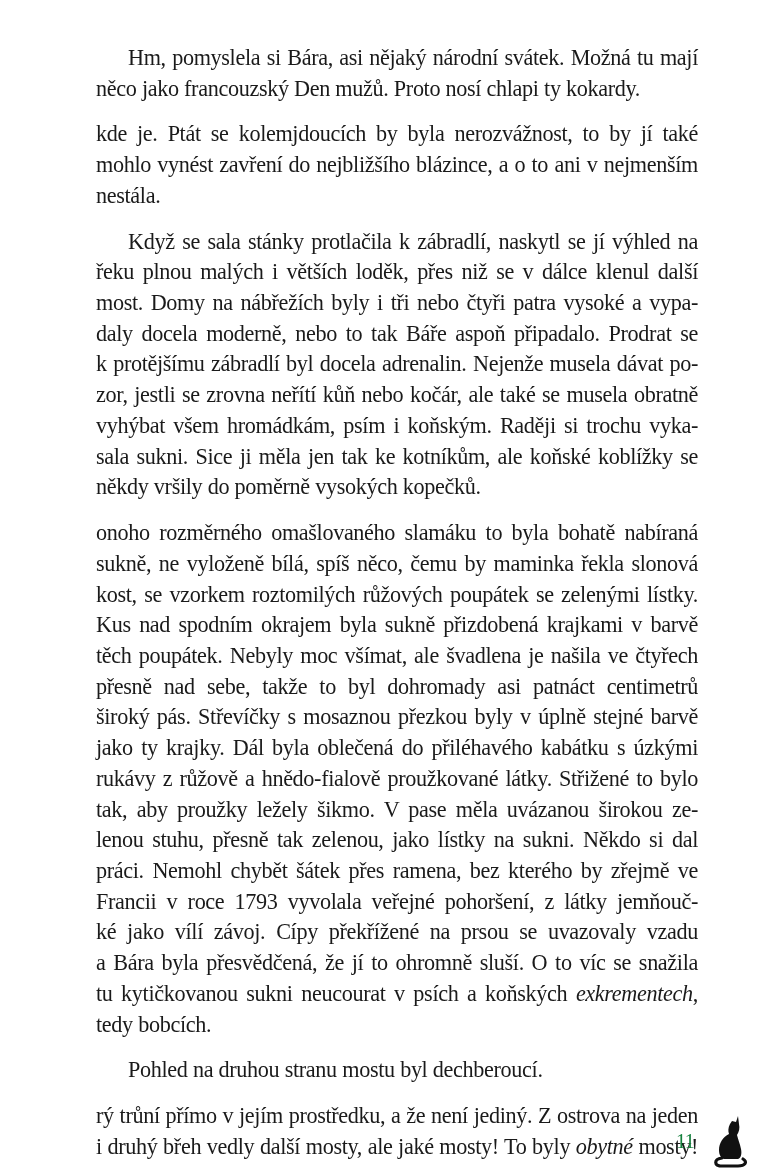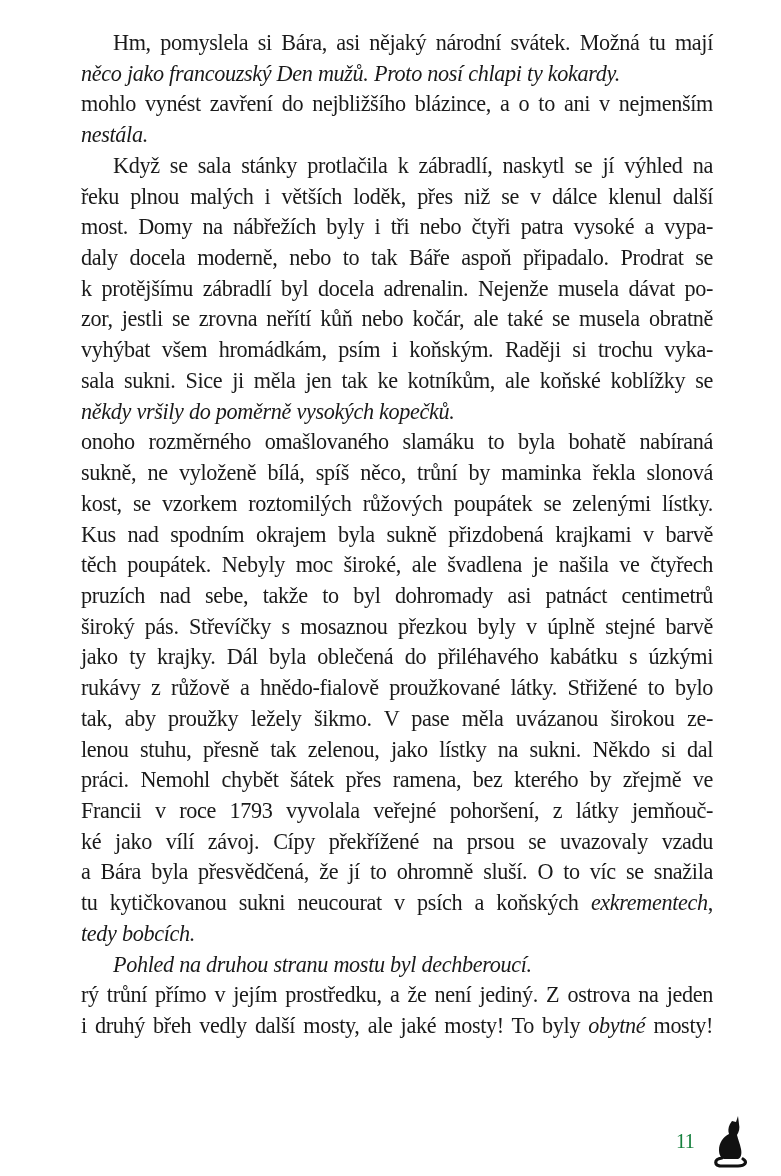--- a/index.html
+++ b/index.html
@@ -4,66 +4,67 @@
 <style>
   html, body { margin: 0; padding: 0; background: #ffffff; }
   body { width: 781px; height: 1176px; position: relative; overflow: hidden; }
   .page {
     position: absolute; left: 81px; top: 28px; width: 632px;
     font-family: "Liberation Serif", "DejaVu Serif", serif;
     font-size: 22.2px; line-height: 30.72px; color: #1a1a1a;
     letter-spacing: -0.35px; word-spacing: 0.2px;
     text-align: justify; hyphens: manual;
   }
-  .page p { margin: 0; text-indent: 32px; text-align: justify; text-align-last: left; }
+  .page p { margin: 15px; text-indent: 32px; text-align: justify; text-align-last: left; }
   .ln { display: block; text-align: justify; text-align-last: justify; white-space: nowrap; }
-  .ln.last { text-align-last: left; font-style: italic; }
+  .ln.last { text-align-last: left; }
   em { font-style: italic; }
   .footer { position: absolute; right: 0; top: 1122px; width: 781px; height: 54px; }
   .page-num {
     position: absolute; left: 676px; top: 8px;
     font-family: "Liberation Serif", "DejaVu Serif", serif;
     font-size: 20px; color: #15803d; letter-spacing: -0.5px;
   }
   .cat { position: absolute; left: 708px; top: -8px; width: 42px; height: 54px; }
 </style>
 </head>
 <body>
 
 <div class="page">
 
   <p>
     <span class="ln">Hm, pomyslela si Bára, asi nějaký národní svátek. Možná tu mají</span>
     <span class="ln last" style="text-indent:0">něco jako francouzský Den mužů. Proto nosí chlapi ty kokardy.</span>
   </p>
 
   <p>
+    <span class="ln" style="text-indent:0">kde je. Ptát se kolemjdoucích by byla nerozvážnost, to by jí také</span>
     <span class="ln" style="text-indent:0">mohlo vynést zavření do nejbližšího blázince, a o to ani v nejmenším</span>
     <span class="ln last" style="text-indent:0">nestála.</span>
   </p>
 
   <p>
     <span class="ln">Když se sala stánky protlačila k zábradlí, naskytl se jí výhled na</span>
     <span class="ln" style="text-indent:0">řeku plnou malých i větších loděk, přes niž se v dálce klenul další</span>
     <span class="ln" style="text-indent:0">most. Domy na nábřežích byly i tři nebo čtyři patra vysoké a vypa-</span>
     <span class="ln" style="text-indent:0">daly docela moderně, nebo to tak Báře aspoň připadalo. Prodrat se</span>
     <span class="ln" style="text-indent:0">k protějšímu zábradlí byl docela adrenalin. Nejenže musela dávat po-</span>
     <span class="ln" style="text-indent:0">zor, jestli se zrovna neřítí kůň nebo kočár, ale také se musela obratně</span>
     <span class="ln" style="text-indent:0">vyhýbat všem hromádkám, psím i koňským. Raději si trochu vyka-</span>
     <span class="ln" style="text-indent:0">sala sukni. Sice ji měla jen tak ke kotníkům, ale koňské koblížky se</span>
     <span class="ln last" style="text-indent:0">někdy vršily do poměrně vysokých kopečků.</span>
   </p>
 
   <p>
     <span class="ln" style="text-indent:0">onoho rozměrného omašlovaného slamáku to byla bohatě nabíraná</span>
-    <span class="ln" style="text-indent:0">sukně, ne vyloženě bílá, spíš něco, trůní by maminka řekla slonová</span>
+    <span class="ln" style="text-indent:0">sukně, ne vyloženě bílá, spíš něco, čemu by maminka řekla slonová</span>
     <span class="ln" style="text-indent:0">kost, se vzorkem roztomilých růžových poupátek se zelenými lístky.</span>
     <span class="ln" style="text-indent:0">Kus nad spodním okrajem byla sukně přizdobená krajkami v barvě</span>
-    <span class="ln" style="text-indent:0">těch poupátek. Nebyly moc široké, ale švadlena je našila ve čtyřech</span>
-    <span class="ln" style="text-indent:0">pruzích nad sebe, takže to byl dohromady asi patnáct centimetrů</span>
+    <span class="ln" style="text-indent:0">těch poupátek. Nebyly moc všímat, ale švadlena je našila ve čtyřech</span>
+    <span class="ln" style="text-indent:0">přesně nad sebe, takže to byl dohromady asi patnáct centimetrů</span>
     <span class="ln" style="text-indent:0">široký pás. Střevíčky s mosaznou přezkou byly v úplně stejné barvě</span>
     <span class="ln" style="text-indent:0">jako ty krajky. Dál byla oblečená do přiléhavého kabátku s úzkými</span>
     <span class="ln" style="text-indent:0">rukávy z růžově a hnědo-fialově proužkované látky. Střižené to bylo</span>
     <span class="ln" style="text-indent:0">tak, aby proužky ležely šikmo. V pase měla uvázanou širokou ze-</span>
     <span class="ln" style="text-indent:0">lenou stuhu, přesně tak zelenou, jako lístky na sukni. Někdo si dal</span>
     <span class="ln" style="text-indent:0">práci. Nemohl chybět šátek přes ramena, bez kterého by zřejmě ve</span>
     <span class="ln" style="text-indent:0">Francii v roce 1793 vyvolala veřejné pohoršení, z látky jemňouč-</span>
     <span class="ln" style="text-indent:0">ké jako vílí závoj. Cípy překřížené na prsou se uvazovaly vzadu</span>
     <span class="ln" style="text-indent:0">a Bára byla přesvědčená, že jí to ohromně sluší. O to víc se snažila</span>
     <span class="ln" style="text-indent:0"><span>tu kytičkovanou sukni neucourat v psích a koňských </span><em>exkrementech</em><span>,</span></span>

